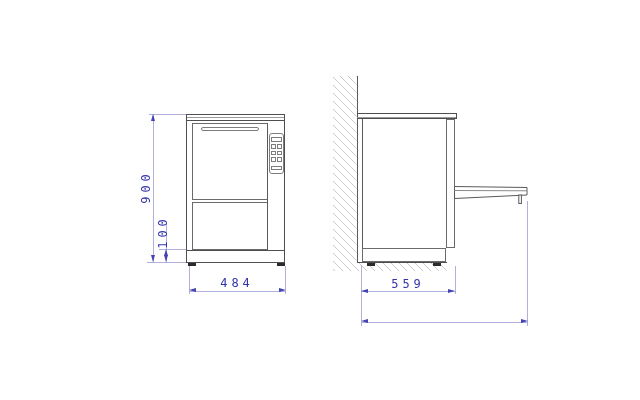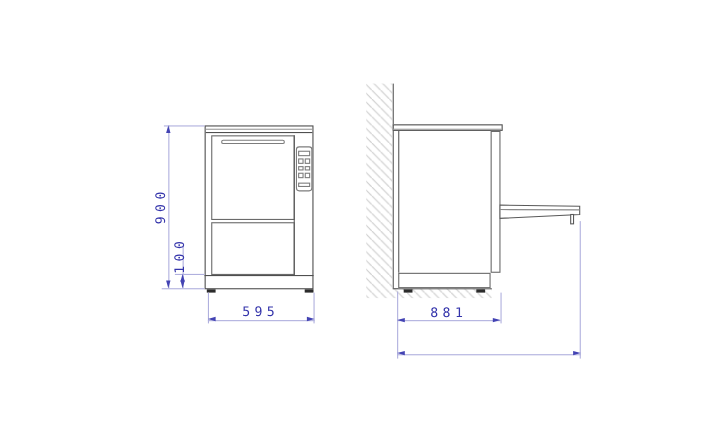--- a/index.html
+++ b/index.html
@@ -73,21 +73,21 @@
     <div class="abs dlv" style="left:166px;top:223px;height:39px;"></div>
     <div class="abs arr arr-up" style="left:163.5px;top:248.5px;"></div>
     <div class="abs arr arr-down" style="left:163.5px;top:255px;"></div>
     <div class="abs dimtext dimtext-v" style="left:143px;top:226px;width:40px;">100</div>
 
     <div class="abs dlv" style="left:188.5px;top:266px;height:28px;"></div>
     <div class="abs dlv" style="left:284.5px;top:266px;height:28px;"></div>
     <div class="abs dlh" style="left:188.5px;top:290.5px;width:97px;"></div>
     <div class="abs arr arr-left" style="left:188.5px;top:288px;"></div>
     <div class="abs arr arr-right" style="left:278.5px;top:288px;"></div>
-    <div class="abs dimtext" style="left:188px;top:277px;width:98px;">595</div>
+    <div class="abs dimtext" style="left:188px;top:277px;width:98px;">484</div>
   </div>
 
   <div class="abs" style="left:0;top:0;width:640px;height:400px;">
 
     <svg class="abs" style="left:330px;top:74px;" width="122" height="202" xmlns="http://www.w3.org/2000/svg">
       <defs>
         <pattern id="hatch" width="8" height="8" patternUnits="userSpaceOnUse">
           <path d="M-2,-2 l12,12" stroke="#cbcbcb" stroke-width="1"></path>
         </pattern>
       </defs>
@@ -117,21 +117,21 @@
       <rect x="64.8" y="11" width="2.6" height="8.5" fill="#ffffff" stroke="#5a5a5a" stroke-width="1"></rect>
     </svg>
 
     <div class="abs dlv" style="left:361px;top:265px;height:60.5px;"></div>
 
     <div class="abs dlv" style="left:455px;top:266px;height:28px;"></div>
 
     <div class="abs dlh" style="left:361px;top:291px;width:94px;"></div>
     <div class="abs arr arr-left" style="left:361px;top:288.5px;"></div>
     <div class="abs arr arr-right" style="left:448px;top:288.5px;"></div>
-    <div class="abs dimtext" style="left:361px;top:277.5px;width:94px;">881</div>
+    <div class="abs dimtext" style="left:361px;top:277.5px;width:94px;">559</div>
 
     <div class="abs dlv" style="left:527px;top:201px;height:124.5px;"></div>
 
     <div class="abs dlh" style="left:361px;top:321.5px;width:166.5px;"></div>
     <div class="abs arr arr-left" style="left:361px;top:319px;"></div>
     <div class="abs arr arr-right" style="left:520.5px;top:319px;"></div>
     <div class="abs dimtext" style="left:361px;top:308px;width:166px;"></div>
   </div>
 
 </div>

